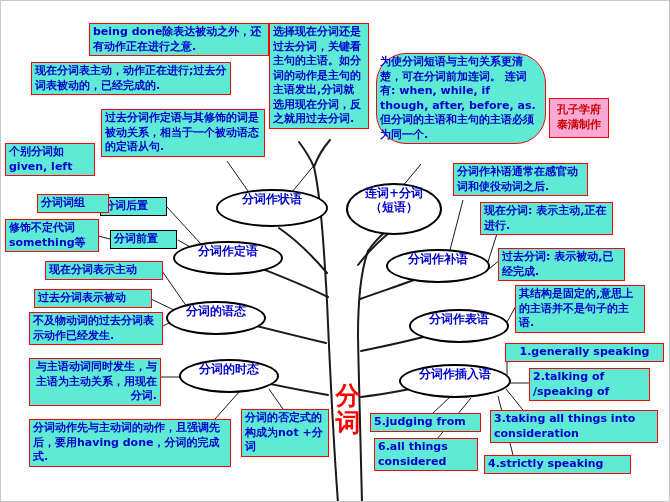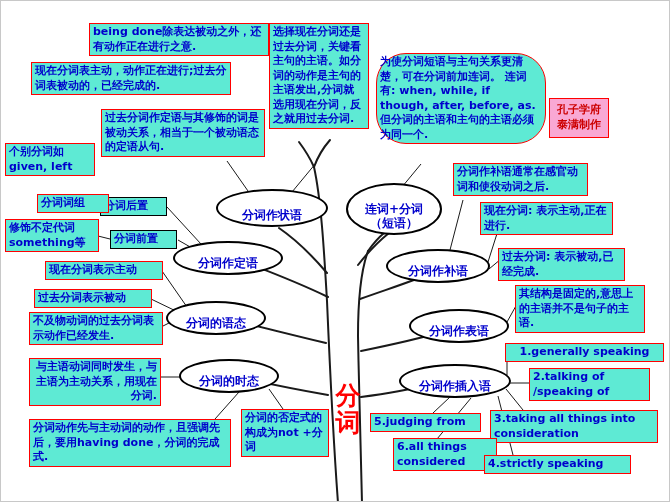--- a/index.html
+++ b/index.html
@@ -16,21 +16,21 @@
     position:absolute; z-index:3; background:#5eead4;
     color:#0000cc; font-size:11px; line-height:1.32; font-weight:bold;
     padding:1px 3px;
   }
   .rbox { border:1px solid #ff0000; }
   .kbox { border:1px solid #000000; }
   .ellipse {
     position:absolute; z-index:3; background:#ffffff;
     border:2px solid #000000; border-radius:50%;
     color:#0000cc; font-size:12px; font-weight:bold;
-    display:flex; flex-direction:column; align-items:center; justify-content:flex-end;
+    display:flex; flex-direction:column; align-items:center; justify-content:flex-start;
     text-align:center; line-height:1.15; padding:2px 6px;
   }
   .center-label {
     position:absolute; z-index:3; color:#ff0000; font-size:25px; font-weight:bold;
     line-height:1.08; text-align:center; letter-spacing:0;
   }
   .watermark {
     position:absolute; z-index:3; border:1px solid #ff0000; background:#f9a8d4;
     color:#cc0000; font-size:11px; font-weight:bold; text-align:center;
     padding:4px 4px; line-height:1.35;
@@ -140,16 +140,16 @@
   </div>
 
   <div class="rbox" style="left:452px; top:162px; width:135px;">分词作补语通常在感官动词和使役动词之后.</div>
   <div class="rbox" style="left:479px; top:201px; width:133px;">现在分词:  表示主动,正在进行.</div>
   <div class="rbox" style="left:497px; top:247px; width:127px;">过去分词:  表示被动,已经完成.</div>
   <div class="rbox" style="left:514px; top:284px; width:130px;">其结构是固定的,意思上的主语并不是句子的主语.</div>
   <div class="rbox" style="left:504px; top:342px; width:159px;text-align:center;">1.generally speaking</div>
   <div class="rbox" style="left:528px; top:367px; width:121px;">2.talking of /speaking of</div>
   <div class="rbox" style="left:369px; top:412px; width:111px;">5.judging from</div>
   <div class="rbox" style="left:489px; top:409px; width:168px;">3.taking all things into consideration</div>
-  <div class="rbox" style="left:373px; top:437px; width:104px;margin-left:19px;">6.all things considered</div>
+  <div class="rbox" style="left:373px; top:437px; width:104px;">6.all things considered</div>
   <div class="rbox" style="left:483px; top:454px; width:147px;">4.strictly speaking</div>
 
 </div>
 
 </body></html>

